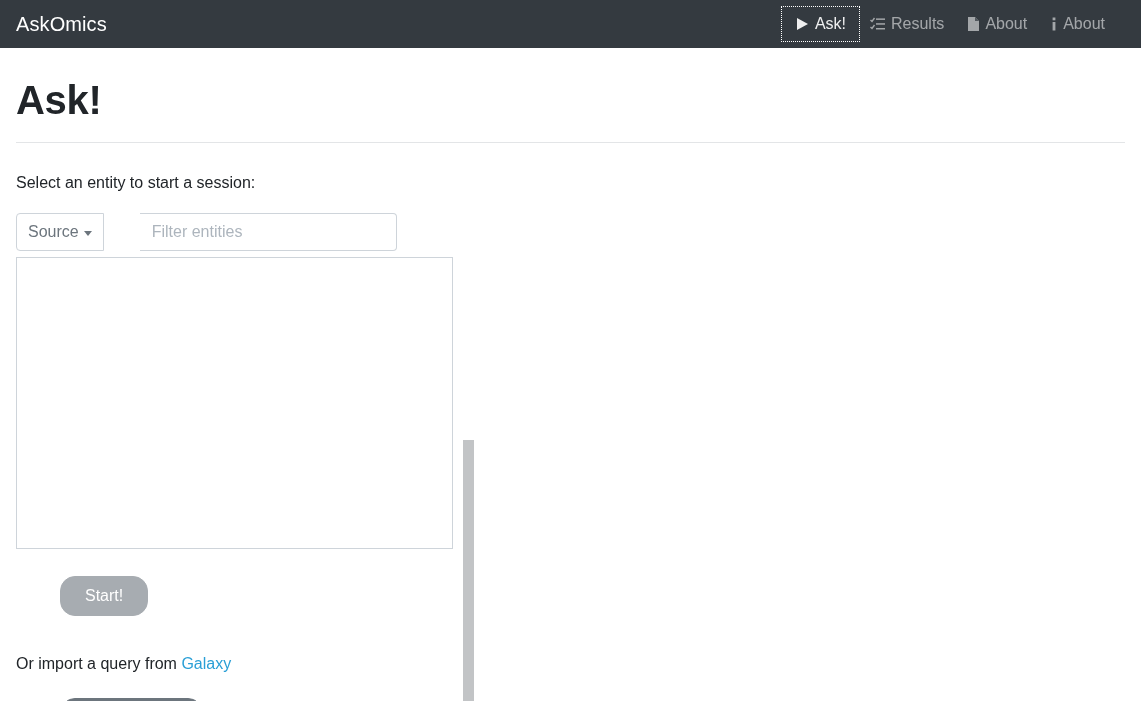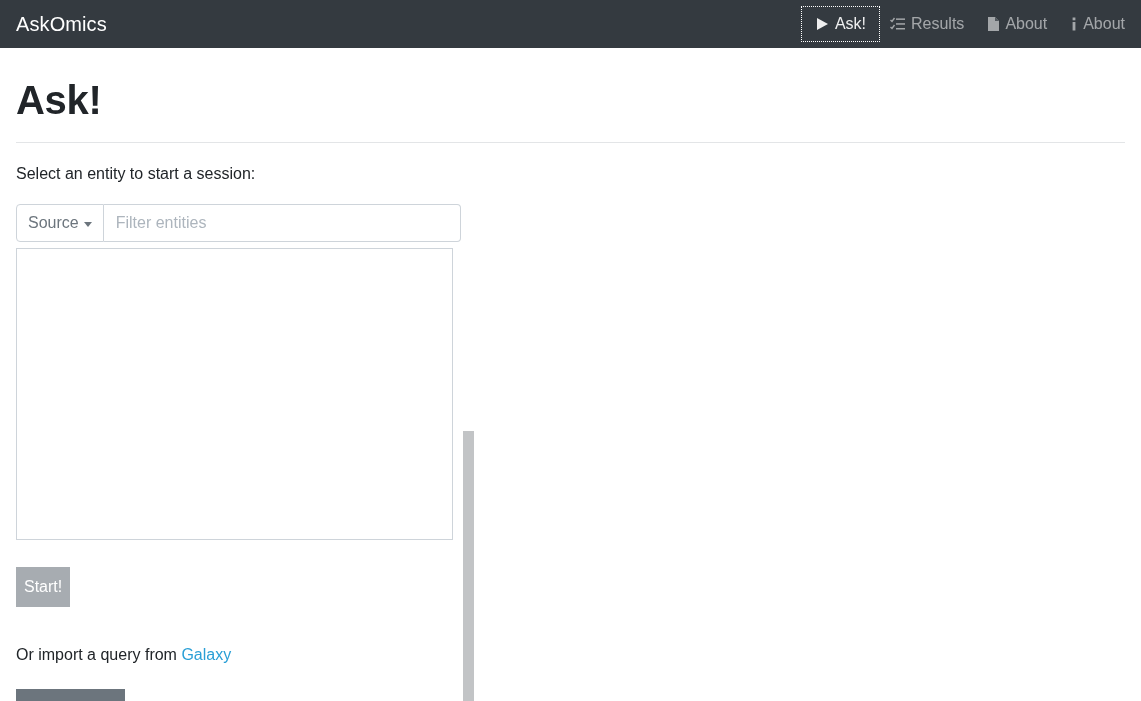--- a/index.html
+++ b/index.html
@@ -13,21 +13,21 @@
     color: #212529;
     overflow: hidden;
   }
 
   
   .navbar {
     height: 48px;
     background: #343a40;
     display: flex;
     align-items: center;
-    padding: 0 4px 0 16px;
+    padding: 0 24px 0 16px;
     position: relative;
   }
   .brand {
     color: #ffffff;
     font-size: 20px;
     line-height: 20px;
     letter-spacing: 0.1px;
     white-space: nowrap;
   }
   .nav-right {
@@ -80,34 +80,35 @@
     color: #212529;
   }
   hr.divider {
     border: 0;
     border-top: 1px solid #e3e5e7;
     margin: 18px 0 0 0;
   }
   .lead-text {
     font-size: 16px;
     line-height: 24px;
-    margin: 19px 0 0 0;
+    margin: 28px 0 0 0;
     color: #212529;
   }
 
   
   .entity-block {
     margin-top: 18px;
     width: 445px;
     position: relative;
   }
   .input-group {
     display: flex;
-    width: 445px;
+    width: 381px;
     height: 38px;
+    gap: 36px;
   }
   .btn-source {
     display: inline-flex;
     align-items: center;
     gap: 2px;
     background: #ffffff;
     border: 1px solid #ced4da;
     border-radius: 4px 0 0 4px;
     color: #6c757d;
     font-size: 16px;
@@ -158,25 +159,26 @@
     background: #ffffff;
   }
 
   
   .btn {
     display: inline-flex;
     align-items: center;
     justify-content: center;
     font-size: 16px;
     font-family: "Liberation Sans", sans-serif;
-    border-radius: 0;
+    border-radius: 15px;
     border: 1px solid transparent;
-    padding: 7px 7px;
+    padding: 7px 24px;
     cursor: pointer;
     line-height: 24px;
+    margin-left: 44px;
   }
   .btn-start {
     background: #a7acb1;
     border-color: #a7acb1;
     color: #ffffff;
     cursor: default;
   }
   .btn-import {
     background: #6c757d;
     border-color: #6c757d;

